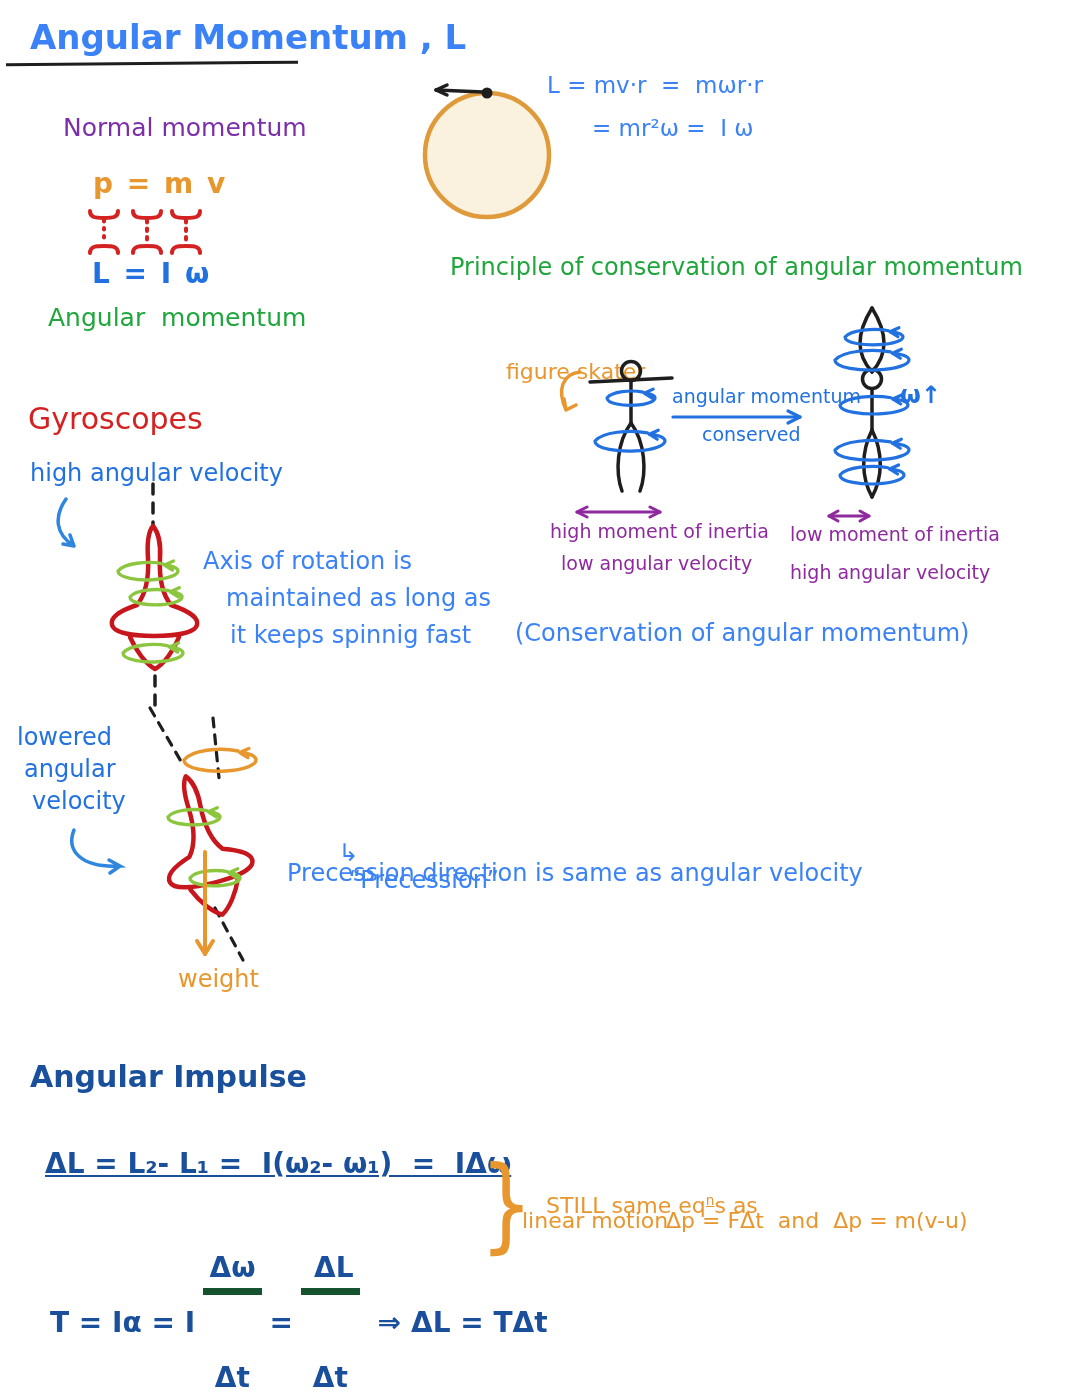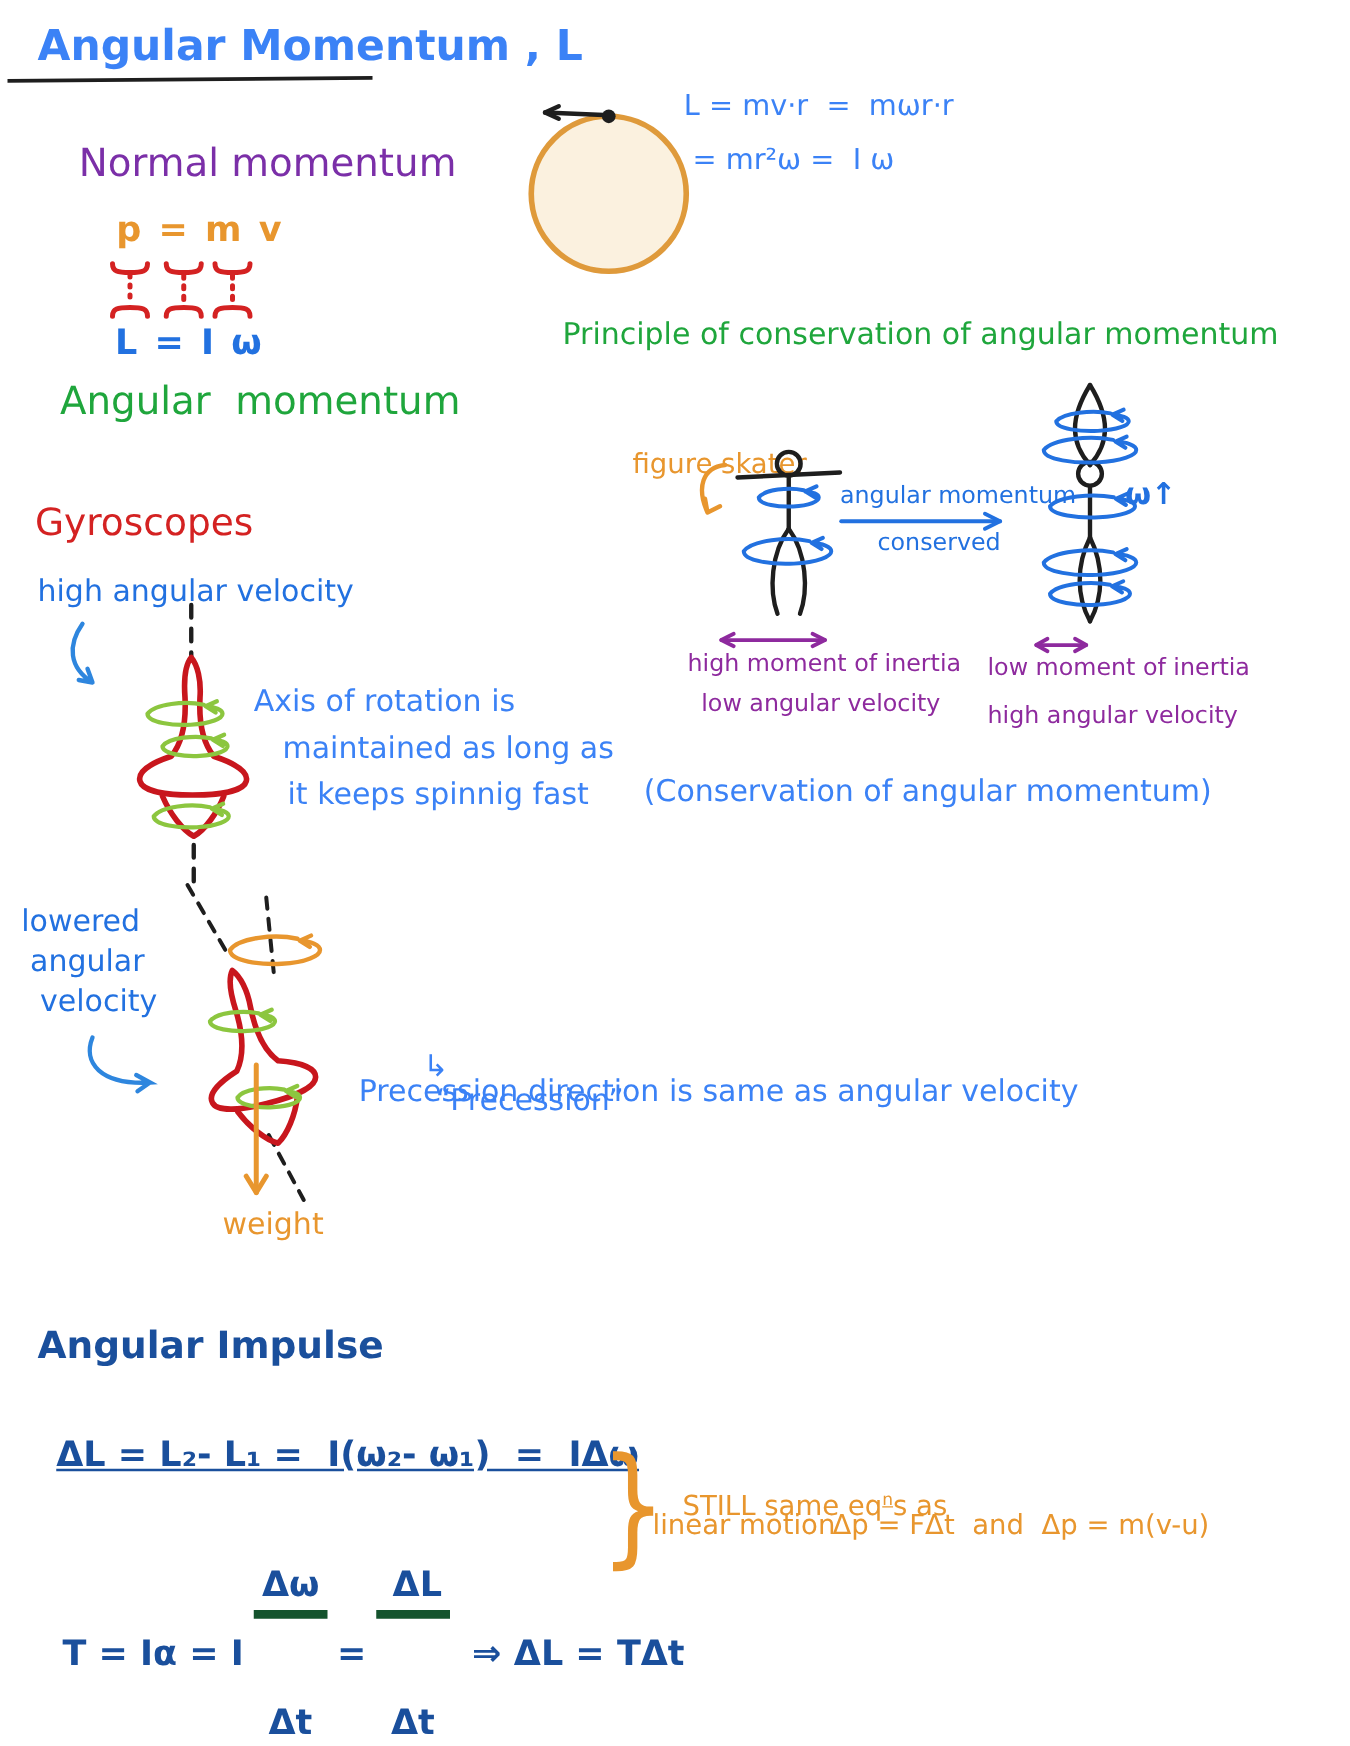--- a/index.html
+++ b/index.html
@@ -8,21 +8,21 @@
   .t{position:absolute;white-space:pre;line-height:1.15;}
   .ink{color:#3b82f6}
   .purple{color:#7B2FA8}
   .magenta{color:#8E2A9E}
   .orange{color:#E8962E}
   .red{color:#D42222}
   .blue{color:#2271E0}
   .green{color:#1FA63C}
   .navy{color:#1A4F9C}
   .s19{font-size:19px}.s22{font-size:22px}.s23{font-size:23px}
-  .s24{font-size:24px}.s25{font-size:31px}.s28{font-size:28px}.s30{font-size:30px}
+  .s24{font-size:24px}.s25{font-size:25px}.s28{font-size:28px}.s30{font-size:30px}
   .s34{font-size:34px}
   .bold{font-weight:bold}
   .underline-bar{position:absolute;border-top:3.5px solid #1e1e1e;transform:rotate(-0.5deg);}
   svg{position:absolute;overflow:visible;}
   .eqline{display:flex;align-items:center;}
   .frac{display:inline-block;text-align:center;margin:0 8px;}
   .frac .num{display:block;padding:0 6px 3px;border-bottom:7px solid #14532d;text-align:right;}
   .frac .den{display:block;padding-top:3px;}
   .brace{position:absolute;font-size:104px;transform:scaleX(0.8);transform-origin:left center;
          color:#E8962E;font-weight:400;line-height:1;}
@@ -65,21 +65,21 @@
   <svg style="left:418px;top:78px;" width="165" height="160" viewBox="0 0 165 160">
     <circle cx="69" cy="77" r="62" fill="#FBF1DF" stroke="#DF9A3B" stroke-width="4.5"></circle>
     <circle cx="69" cy="15" r="5.5" fill="#1e1e1e"></circle>
     <g stroke="#1e1e1e" stroke-width="3.5" fill="none" stroke-linecap="round">
       <path d="M65,14 L18,12"></path>
       <path d="M18,12 l11,-5 M18,12 l11,5"></path>
     </g>
   </svg>
 
   <div class="t s23 ink" style="left:547px;top:72px;">L = mv·r  =  mωr·r</div>
-  <div class="t s23 ink" style="left:554px;top:115px;">= mr²ω =  I ω</div>
+  <div class="t s23 ink" style="left:592px;top:115px;">= mr²ω =  I ω</div>
 
   <div class="t s24 green" style="left:450px;top:254px;">Principle of conservation of angular momentum</div>
 
   <div class="t s22 orange" style="left:506px;top:336px;margin-top:23px;">figure skater</div>
   <svg style="left:552px;top:368px;" width="45" height="52" viewBox="0 0 45 52">
     <path d="M28,4 C10,6 5,22 14,42 l -2,-11 m 2,11 l 10,-5" fill="none" stroke="#E8962E" stroke-width="3.5" stroke-linecap="round"></path>
   </svg>
 
   <svg style="left:556px;top:350px;" width="140" height="165" viewBox="0 0 140 165">
     <g stroke="#1e1e1e" stroke-width="3.5" fill="none" stroke-linecap="round">

